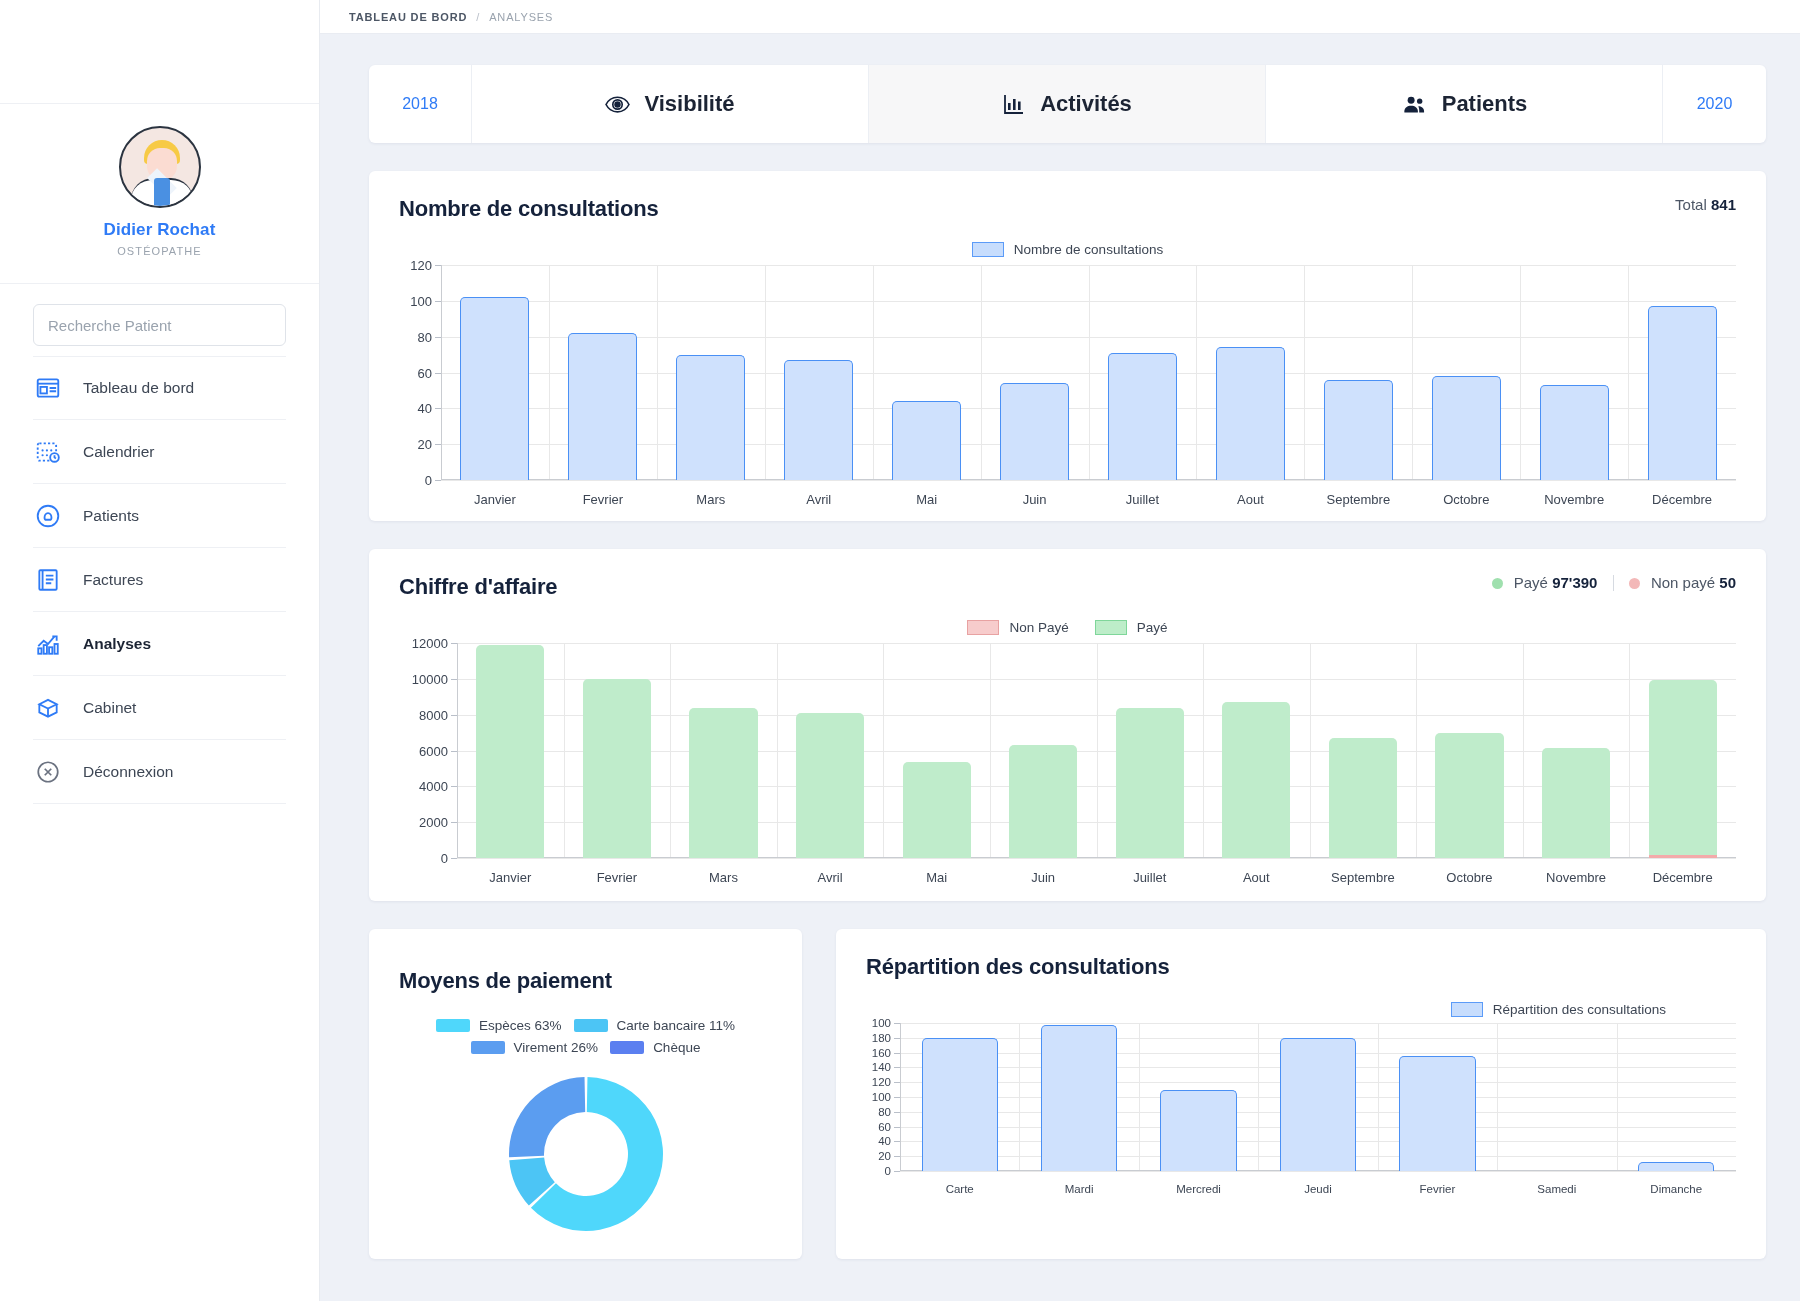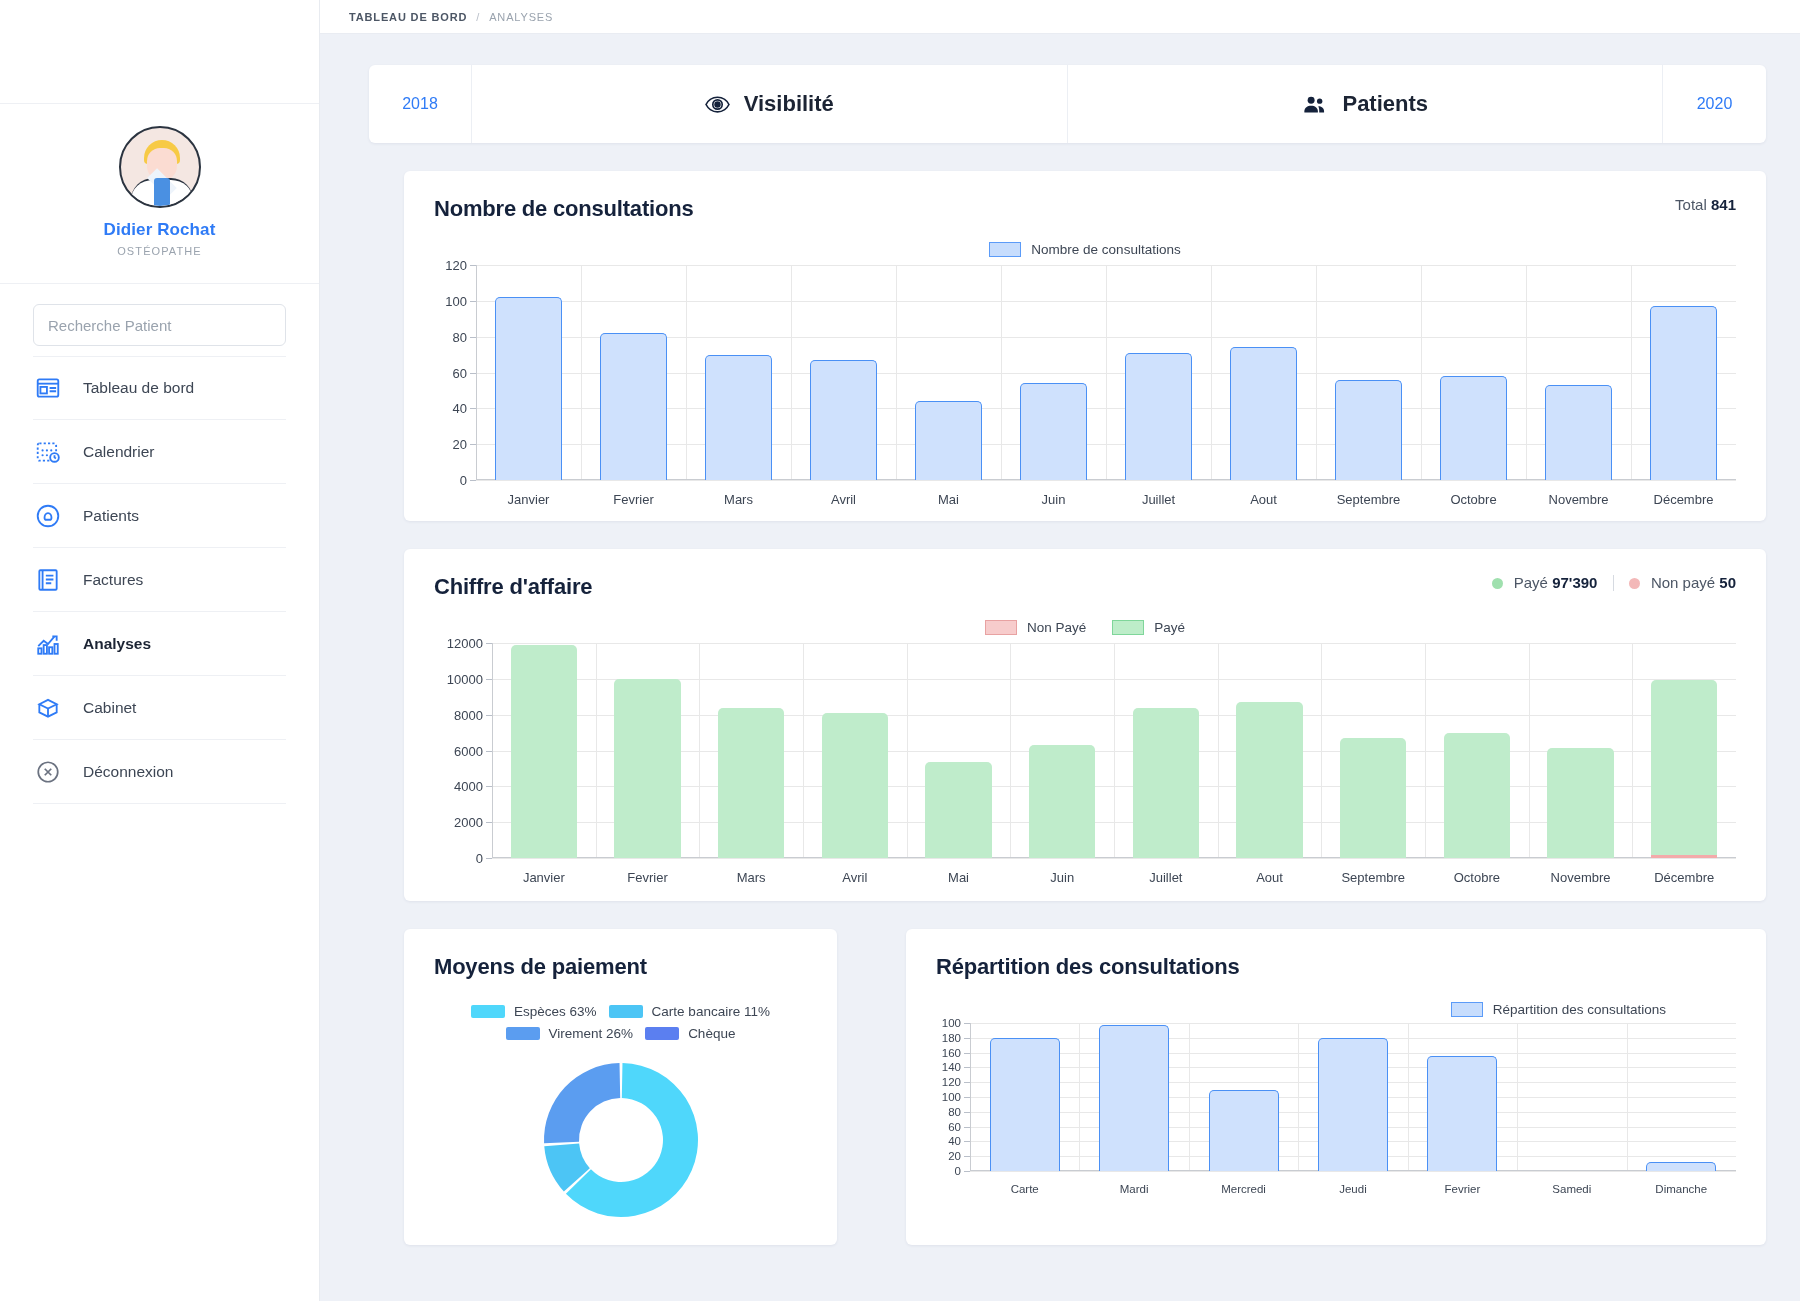--- a/index.html
+++ b/index.html
@@ -82,21 +82,21 @@
   }
   .tab {
     flex:1; display:flex; align-items:center; justify-content:center; gap:14px;
     font-size:22px; font-weight:700; color:#1c2434; cursor:pointer;
     border-right:1px solid #eceff4;
   }
   .tab.active { background:#f7f7f8; }
   .tab svg { display:block; }
 
   
-  .card { background:#fff; border-radius:6px; box-shadow:0 1px 3px rgba(30,45,80,.07);margin-left:35px; }
+  .card { background:#fff; border-radius:6px; box-shadow:0 1px 3px rgba(30,45,80,.07); }
   .card-head { display:flex; align-items:flex-start; justify-content:space-between; }
   .card-title { font-size:22px; font-weight:700; color:#15223b; letter-spacing:-.2px; }
   .card-meta { font-size:15px; color:#4c5665; }
   .card-meta b { color:#15223b; }
   .dot { display:inline-block; width:11px; height:11px; border-radius:50%; vertical-align:-1px; margin-right:7px; }
   .vbar { display:inline-block; width:1px; height:16px; background:#d6dae1; margin:0 11px; vertical-align:-3px; }
 
   .chart-legend { display:flex; justify-content:center; align-items:center; gap:10px; font-size:13.5px; color:#3d4654; }
   .lg-swatch { width:32px; height:15px; border:1px solid #5b9bf8; background:#c7ddfd; }
   .lg-swatch.green { border-color:#7fd69a; background:#bdedc9; }
@@ -256,20 +256,31 @@
         <div class="tab">
           <span>
             <svg width="25" height="25" viewBox="0 0 24 24" fill="#15223b">
               <path d="M12 5C6.8 5 2.7 8.5 1 12c1.7 3.5 5.8 7 11 7s9.3-3.5 11-7c-1.7-3.5-5.8-7-11-7zm0 11.5A4.5 4.5 0 1 1 12 7.5a4.5 4.5 0 0 1 0 9z" fill="none" stroke="#15223b" stroke-width="1.6"></path>
               <circle cx="12" cy="12" r="3.1"></circle>
             </svg>
           </span>
           <span>Visibilité</span>
         </div>
 
+        <div class="tab active">
+          <span>
+            <svg width="24" height="24" viewBox="0 0 24 24" fill="none" stroke="#15223b" stroke-width="1.8">
+              <path d="M3 3v18h18"></path>
+              <rect x="6" y="11" width="2.6" height="7" fill="#15223b" stroke="none"></rect>
+              <rect x="11" y="7" width="2.6" height="11" fill="#15223b" stroke="none"></rect>
+              <rect x="16" y="9.5" width="2.6" height="8.5" fill="#15223b" stroke="none"></rect>
+            </svg>
+          </span>
+          <span>Activités</span>
+        </div>
 
         <div class="tab" style="border-right:1px solid #eceff4;">
           <span>
             <svg width="27" height="27" viewBox="0 0 24 24" fill="#15223b">
               <circle cx="9" cy="8.2" r="3.1"></circle>
                 <circle cx="16.6" cy="9" r="2.4"></circle>
               <path d="M3 18c0-3.2 2.7-5 6-5s6 1.8 6 5v1H3v-1z"></path>
               <path d="M15.4 13.6c2.6.1 5.1 1.4 5.1 4.3V19h-4.3v-1.2c0-1.7-.4-3.1-.8-4.2z"></path>
             </svg>
           </span>
@@ -498,21 +509,21 @@
                 <div style="font-size:13px;">Octobre</div>
                 <div style="font-size:13px;">Novembre</div>
                 <div style="font-size:13px;">Décembre</div>
               </div>
             </div>
           </div>
       </div>
 
       <div class="bottom">
 
-        <div class="card" style="width:433px; padding:25px 30px 20px;">
+        <div class="card" style="width:433px; padding:39px 30px 20px;">
           <div class="card-title">Moyens de paiement</div>
           <div class="donut-legend" style="margin-top:24px;">
             <div class="dl-row">
               <span class="dl-item">
                   <span class="dl-sw" style="background:#4fd7fb"></span>
                 <span>Espèces 63%</span>
                 </span>
               <span class="dl-item">
                   <span class="dl-sw" style="background:#4cc5f5"></span>
                 <span>Carte bancaire 11%</span>

